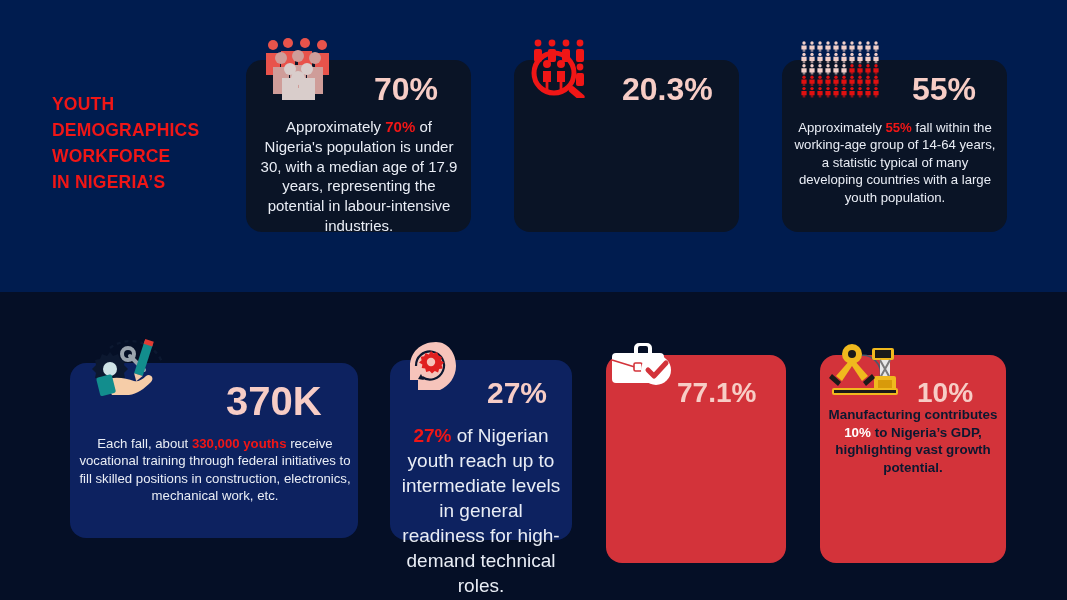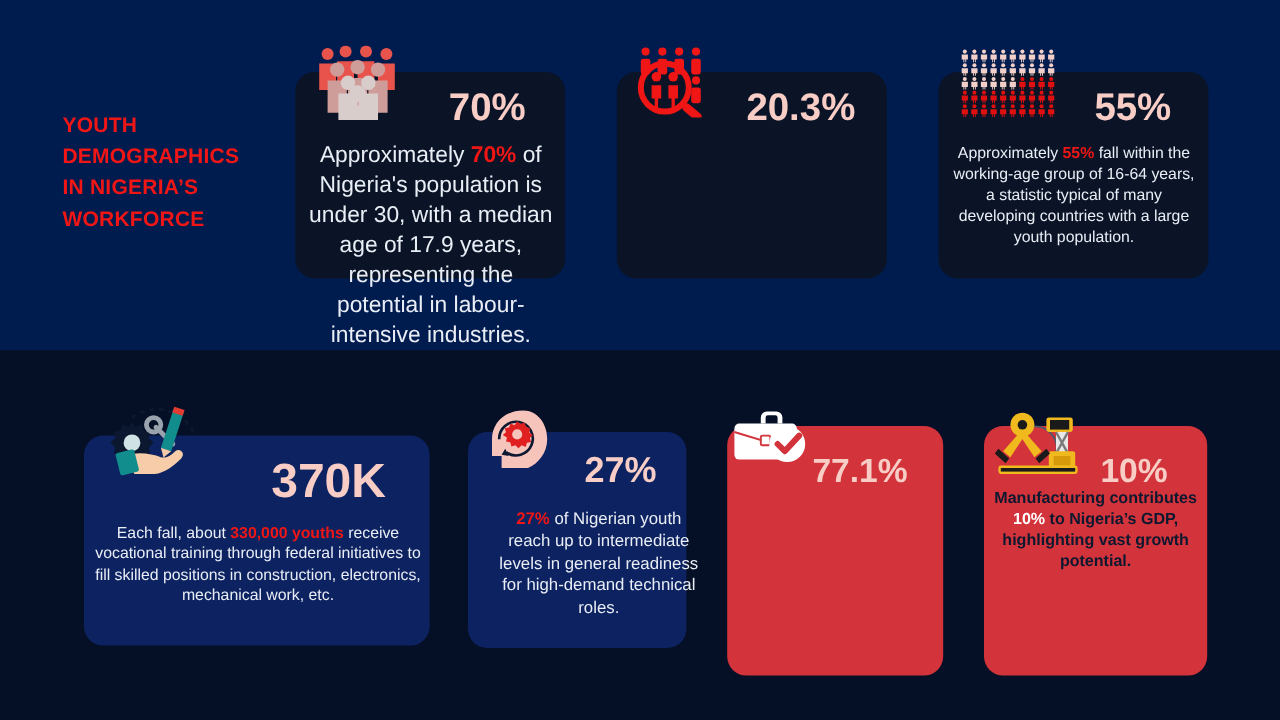--- a/index.html
+++ b/index.html
@@ -73,62 +73,62 @@
 
   
   #card-70  { left: 246px; top: 60px;  width: 225px; height: 172px; }
   #card-203 { left: 514px; top: 60px;  width: 225px; height: 172px; }
   #card-55  { left: 782px; top: 60px;  width: 225px; height: 172px; }
 
   #num-70   { left: 374px; top: 73px;  font-size: 32px; }
   #num-203  { left: 622px; top: 73px;  font-size: 32px; }
   #num-55   { left: 912px; top: 73px;  font-size: 32px; }
 
-  #txt-70   { left: 256px; top: 117px; width: 206px; font-size: 19px; }
+  #txt-70   { left: 256px; top: 117px; width: 206px; font-size: 15px; }
   #txt-203  { left: 524px; top: 119px; width: 206px; font-size: 13.2px; }
   #txt-55   { left: 792px; top: 119px; width: 206px; font-size: 13.2px; }
 
   #ico-70   { left: 262px; top: 38px;  width: 72px; height: 62px; }
   #ico-203  { left: 528px; top: 38px;  width: 68px; height: 60px; }
   #ico-55   { left: 800px; top: 40px;  width: 80px; height: 58px; }
 
   
   #card-370 { left: 70px;  top: 363px; width: 288px; height: 175px; }
   #card-27  { left: 390px; top: 360px; width: 182px; height: 180px; }
   #card-771 { left: 606px; top: 355px; width: 180px; height: 208px; }
   #card-10  { left: 820px; top: 355px; width: 186px; height: 208px; }
 
   #num-370  { left: 226px; top: 381px; font-size: 40px; }
   #num-27   { left: 487px; top: 378px; font-size: 30px; }
   #num-771  { left: 677px; top: 379px; font-size: 28px; }
   #num-10   { left: 917px; top: 379px; font-size: 28px; }
 
   #txt-370  { left: 78px;  top: 435px; width: 274px; font-size: 13.2px; }
-  #txt-27   { left: 416px; top: 423px; width: 166px; font-size: 14px; text-align: center; }
+  #txt-27   { left: 398px; top: 423px; width: 166px; font-size: 19px; text-align: center; }
   #txt-771  { left: 614px; top: 422px; width: 164px; font-size: 13.4px; }
   #txt-10   { left: 828px; top: 406px; width: 170px; font-size: 13.4px; }
 
   #ico-370  { left: 90px;  top: 338px; width: 80px; height: 62px; }
   #ico-27   { left: 402px; top: 340px; width: 64px; height: 52px; }
   #ico-771  { left: 608px; top: 340px; width: 70px; height: 50px; }
   #ico-10   { left: 828px; top: 340px; width: 80px; height: 58px; }
 </style>
 </head>
 <body>
 
 <div id="page">
 
   <div class="band-top"></div>
   <div class="band-bottom"></div>
 
   <div class="headline">
     <div>YOUTH</div>
     <div>DEMOGRAPHICS</div>
+    <div>WORKFORCE</div>
     <div>IN NIGERIA’S</div>
-    <div>WORKFORCE</div>
   </div>
 
   <div id="card-70" class="card card-dark"></div>
   <div id="card-203" class="card card-dark"></div>
   <div id="card-55" class="card card-dark"></div>
 
   <div id="ico-70" class="icon">
     <svg viewBox="0 0 72 62" width="72" height="62">
       <g fill="#e8534b">
         <circle cx="11" cy="7" r="5"></circle>
@@ -387,21 +387,21 @@
           <path d="M0.4 4.4h5.2v4.2H4.2v2.2H3.4V8.6H2.6v2.2H1.8V8.6H0.4z"></path>
         </g>
       </svg>
   </div>
 
   <div id="num-70" class="bignum">70%</div>
   <div id="num-203" class="bignum">20.3%</div>
   <div id="num-55" class="bignum">55%</div>
 
   <div id="txt-70" class="body body-light"><span>Approximately </span><span class="hl-red">70%</span><span> of Nigeria's population is under 30, with a median age of 17.9 years, representing the potential in labour-intensive industries.</span></div>
-  <div id="txt-55" class="body body-light"><span>Approximately </span><span class="hl-red">55%</span><span> fall within the working-age group of 16-64 years, a statistic typical of many developing countries with a large youth population.</span></div>
+  <div id="txt-55" class="body body-light"><span>Approximately </span><span class="hl-red">55%</span><span> fall within the working-age group of 14-64 years, a statistic typical of many developing countries with a large youth population.</span></div>
 
   <div id="card-370" class="card card-navy"></div>
   <div id="card-27" class="card card-navy"></div>
   <div id="card-771" class="card card-red"></div>
   <div id="card-10" class="card card-red"></div>
 
   <div id="ico-370" class="icon">
     <svg viewBox="0 0 80 62" width="80" height="62">
       <path d="M20 10a34 34 0 0 1 52 14" fill="none" stroke="#0c1830" stroke-width="2.4" stroke-dasharray="4 4"></path>
       <g transform="translate(4,14)">

